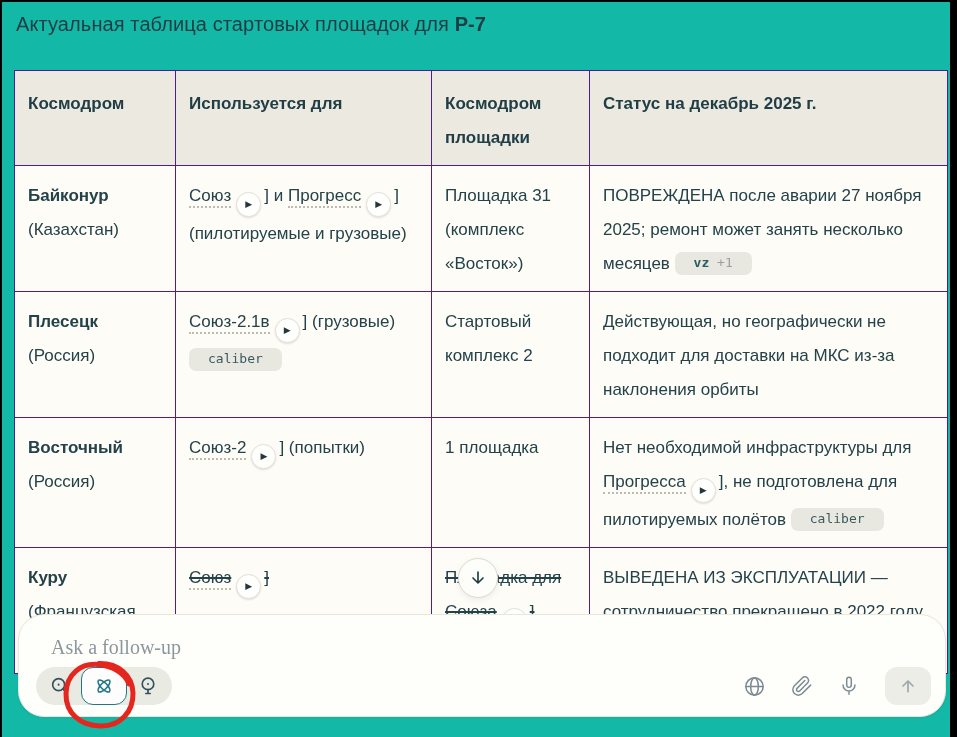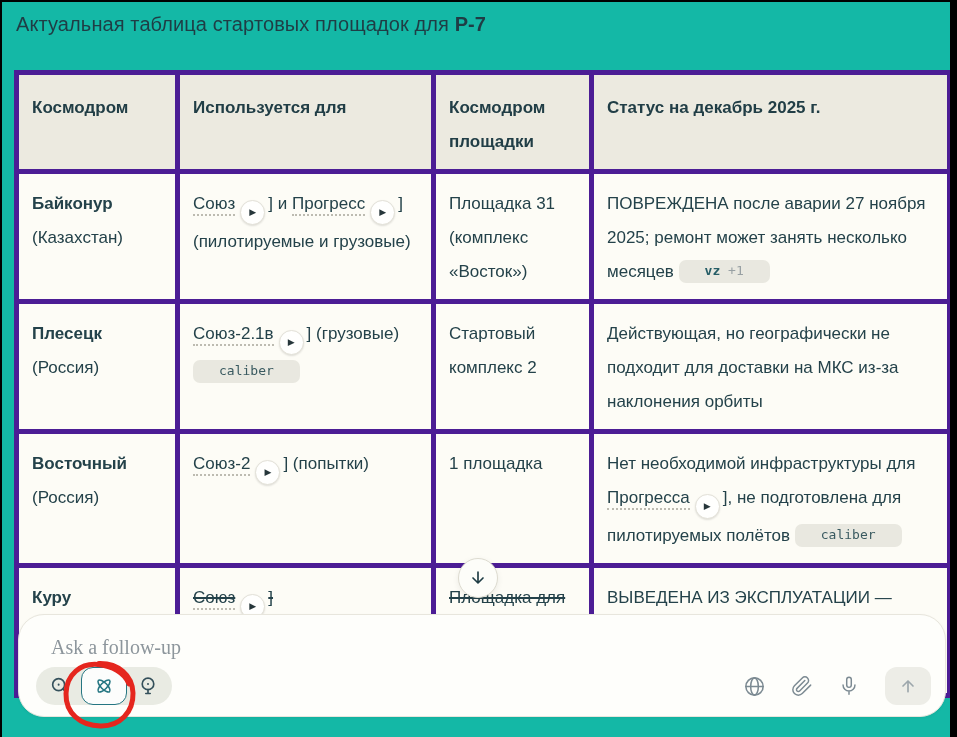--- a/index.html
+++ b/index.html
@@ -6,30 +6,30 @@
   html,body { width:957px; height:737px; background:#000; font-family:"Liberation Sans","DejaVu Sans",sans-serif; }
   .page { position:absolute; left:2px; top:2px; width:948px; height:737px; background:#14b8a6; overflow:hidden; }
 
   
   .page-title { position:absolute; left:14px; top:11px; font-size:20px; font-weight:400; color:#1F3D45; letter-spacing:.1px; }
   .page-title strong { font-weight:700; }
 
   
   table.launch-table { position:absolute; left:12px; top:68px; width:933px; border-collapse:collapse; table-layout:fixed; background:#FDFCF6; }
   col.c1{width:161px;} col.c2{width:256px;} col.c3{width:158px;} col.c4{width:358px;}
-  th, td { border:5px solid #4c1d95; vertical-align:top; text-align:left; font-size:17px; line-height:34px; color:#24424A; padding:13px 13px 10px 13px; }
+  th, td { border:1px solid #4c1d95; vertical-align:top; text-align:left; font-size:17px; line-height:34px; color:#24424A; padding:13px 13px 10px 13px; }
   th { background:#ECEAE0; font-weight:700; color:#213E46; height:82px; padding-top:16px; }
   td { height:112px; }
   .cosmo-name { font-weight:700; }
   .seg-bold { font-weight:400; }
   .nowrap { white-space:nowrap; }
   .seg-link { font-weight:400; border-bottom:2px dotted #BDBBB1; padding-bottom:1px; }
   .struck { text-decoration:line-through; text-decoration-thickness:2px; }
   .play-chip { display:inline-block; width:25px; height:25px; border-radius:50%; background:#FFFFFE; border:1px solid #E3E1D8; box-shadow:0 1px 2px rgba(0,0,0,.12); font-size:9px; line-height:23px; text-align:center; color:#26363A; vertical-align:-6px; margin:0 3px 0 5px; cursor:pointer; }
-  .badge { display:inline-block; background:#E9E8E0; border-radius:7px; padding:1px 26px 2px; font-family:"DejaVu Sans Mono","Liberation Mono",monospace; font-size:13px; line-height:20px; color:#3A5A60; vertical-align:2px; white-space:nowrap; }
+  .badge { display:inline-block; background:#E9E8E0; border-radius:7px; padding:1px 19px 2px; font-family:"DejaVu Sans Mono","Liberation Mono",monospace; font-size:13px; line-height:20px; color:#3A5A60; vertical-align:2px; white-space:nowrap; }
   .badge .badge-main { font-weight:700; color:#275E67; }
   .badge .badge-extra { color:#98A0A3; }
 
   
   .scroll-down { position:absolute; left:456px; top:556px; width:40px; height:40px; border-radius:50%; background:#FDFDF9; border:1px solid #DDDBD0; box-shadow:0 2px 6px rgba(0,0,0,.07); display:flex; align-items:center; justify-content:center; cursor:pointer; }
 
   
   .composer { position:absolute; left:16px; top:612px; width:928px; height:103px; background:#FEFEFB; border:1px solid #E8E6DD; border-radius:26px; box-shadow:0 1px 3px rgba(0,0,0,.05); }
   .composer-input { position:absolute; left:32px; top:21px; font-size:20px; color:#8D969C; cursor:text;font-family:Liberation Serif, serif; }
   .tools-left { position:absolute; left:17px; bottom:11px; height:38px; display:flex; align-items:center; gap:3px; background:#E9EBE3; border-radius:19px; padding:0 6px; }

